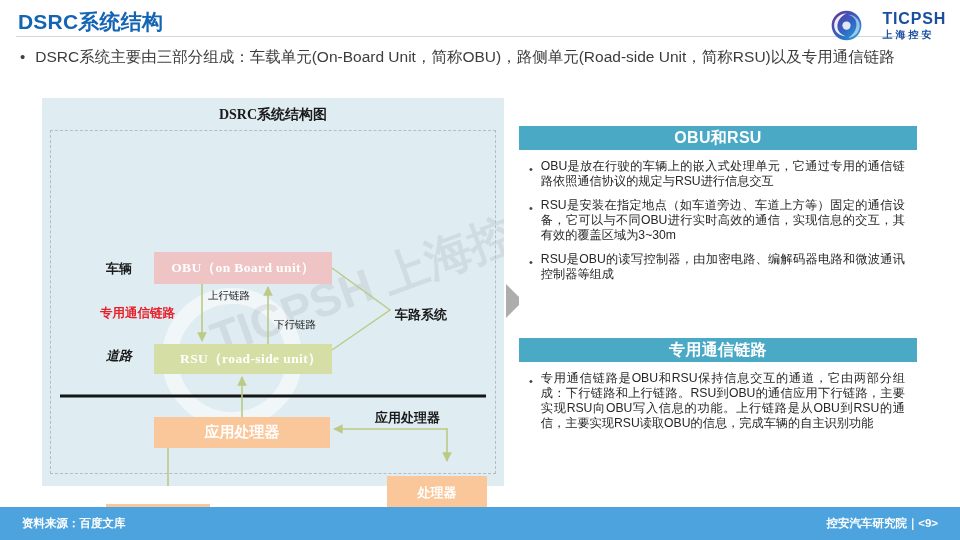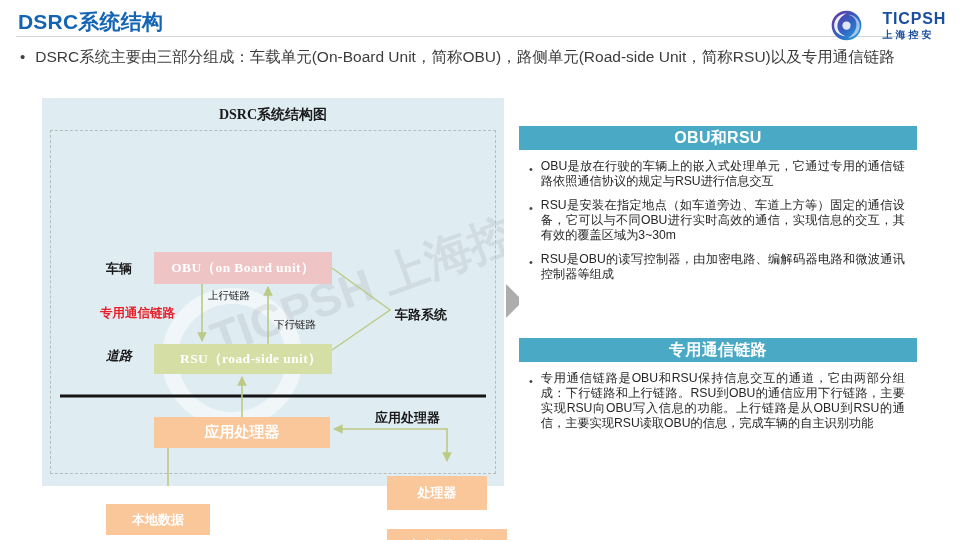--- a/index.html
+++ b/index.html
@@ -235,14 +235,18 @@
   <div class="panel" id="panel-link">
     <div class="panel-head">专用通信链路</div>
     <div class="panel-body">
       <div class="pbullet">
         <span class="b">•</span>
         <span class="t">专用通信链路是OBU和RSU保持信息交互的通道，它由两部分组成：下行链路和上行链路。RSU到OBU的通信应用下行链路，主要实现RSU向OBU写入信息的功能。上行链路是从OBU到RSU的通信，主要实现RSU读取OBU的信息，完成车辆的自主识别功能</span>
       </div>
     </div>
   </div>
 
+  <div class="footer">
+    <span>资料来源：百度文库</span>
+    <span>控安汽车研究院｜&lt;9&gt;</span>
+  </div>
 
 </div>
 
 </body></html>

